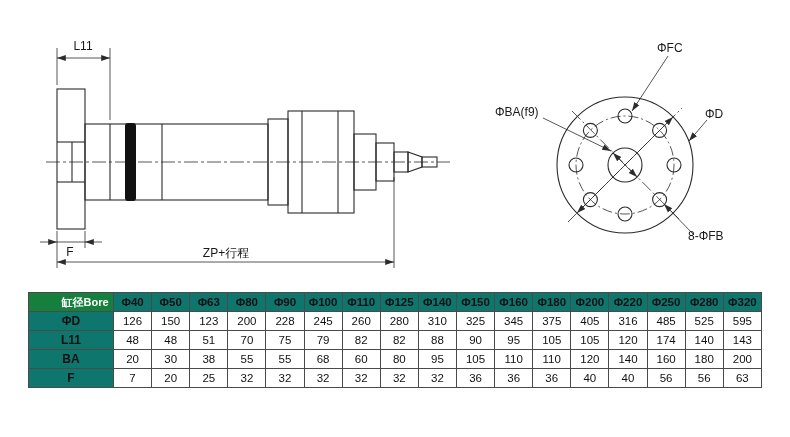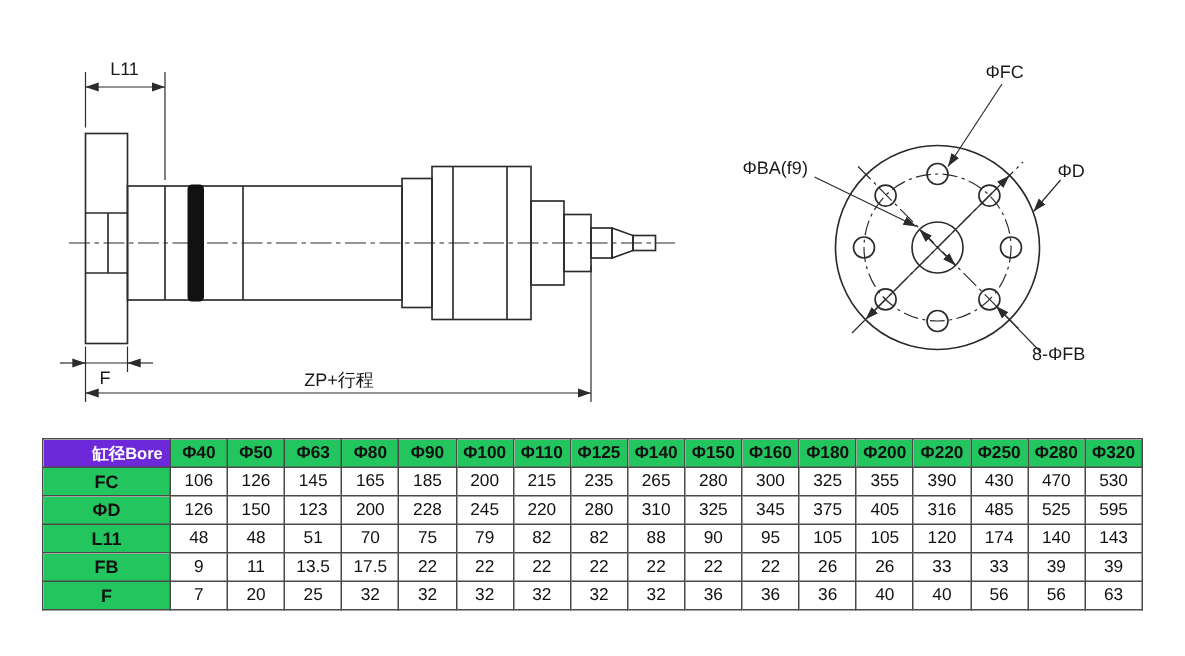--- a/index.html
+++ b/index.html
@@ -4,21 +4,21 @@
 <style>
   html,body{margin:0;padding:0;background:#ffffff;}
   #page{position:relative;width:788px;height:437px;background:#ffffff;overflow:hidden;
         font-family:"Liberation Sans",sans-serif;color:#1a1a1a;margin-top:32px;}
   #drawing{position:absolute;left:0;top:0;}
   svg text{font-family:"Liberation Sans",sans-serif;font-size:12px;fill:#1a1a1a;}
   #spec-table{position:absolute;left:28px;top:260px;width:734px;border-collapse:collapse;
               table-layout:fixed;font-size:11.5px;}
   #spec-table th,#spec-table td{border:1px solid #4a4a4a;text-align:center;vertical-align:middle;
               height:18px;padding:0 1px;overflow:hidden;white-space:nowrap;}
-  #spec-table th{font-weight:bold;font-size:11.5px;background:#22c55e;color:#111;}
+  #spec-table th{font-weight:bold;font-size:11.5px;background:#0f766e;color:#111;}
   #spec-table th.bore{width:54px;font-size:11px;}
   #spec-table th.rowlabel{font-size:12px;}
   #spec-table td{font-weight:normal;color:#111;}
 </style>
 </head>
 <body>
 
 <div id="page">
 
   <svg id="drawing" width="790" height="256" viewBox="0 0 790 256">
@@ -114,21 +114,21 @@
     </g>
     <text x="657" y="20" text-anchor="start">ΦFC</text>
     <text x="495" y="84" text-anchor="start">ΦBA(f9)</text>
     <text x="705" y="86" text-anchor="start">ΦD</text>
     <text x="688" y="208" text-anchor="start">8-ΦFB</text>
   </svg>
 
   <table id="spec-table">
     <thead>
       <tr id="head-row">
-          <th class="bore" style="background: #6d28d9; color: rgb(255, 255, 255); padding-left: 29px;">缸径Bore</th>
+          <th class="bore" style="background: #15803d; color: rgb(255, 255, 255); padding-left: 29px;">缸径Bore</th>
           <th>Φ40</th>
           <th>Φ50</th>
           <th>Φ63</th>
           <th>Φ80</th>
           <th>Φ90</th>
           <th>Φ100</th>
           <th>Φ110</th>
           <th>Φ125</th>
           <th>Φ140</th>
           <th>Φ150</th>
@@ -136,48 +136,28 @@
           <th>Φ180</th>
           <th>Φ200</th>
           <th>Φ220</th>
           <th>Φ250</th>
           <th>Φ280</th>
           <th>Φ320</th>
         </tr>
     </thead>
     <tbody id="table-body">
         <tr>
-          <th class="rowlabel">FC</th>
-          <td>106</td>
-          <td>126</td>
-          <td>145</td>
-          <td>165</td>
-          <td>185</td>
-          <td>200</td>
-          <td>215</td>
-          <td>235</td>
-          <td>265</td>
-          <td>280</td>
-          <td>300</td>
-          <td>325</td>
-          <td>355</td>
-          <td>390</td>
-          <td>430</td>
-          <td>470</td>
-          <td>530</td>
-        </tr>
-        <tr>
           <th class="rowlabel">ΦD</th>
           <td>126</td>
           <td>150</td>
           <td>123</td>
           <td>200</td>
           <td>228</td>
           <td>245</td>
-          <td>220</td>
+          <td>260</td>
           <td>280</td>
           <td>310</td>
           <td>325</td>
           <td>345</td>
           <td>375</td>
           <td>405</td>
           <td>316</td>
           <td>485</td>
           <td>525</td>
           <td>595</td>
@@ -196,38 +176,38 @@
           <td>90</td>
           <td>95</td>
           <td>105</td>
           <td>105</td>
           <td>120</td>
           <td>174</td>
           <td>140</td>
           <td>143</td>
         </tr>
         <tr>
-          <th class="rowlabel">FB</th>
-          <td>9</td>
-          <td>11</td>
-          <td>13.5</td>
-          <td>17.5</td>
-          <td>22</td>
-          <td>22</td>
-          <td>22</td>
-          <td>22</td>
-          <td>22</td>
-          <td>22</td>
-          <td>22</td>
-          <td>26</td>
-          <td>26</td>
-          <td>33</td>
-          <td>33</td>
-          <td>39</td>
-          <td>39</td>
+          <th class="rowlabel">BA</th>
+          <td>20</td>
+          <td>30</td>
+          <td>38</td>
+          <td>55</td>
+          <td>55</td>
+          <td>68</td>
+          <td>60</td>
+          <td>80</td>
+          <td>95</td>
+          <td>105</td>
+          <td>110</td>
+          <td>110</td>
+          <td>120</td>
+          <td>140</td>
+          <td>160</td>
+          <td>180</td>
+          <td>200</td>
         </tr>
         <tr>
           <th class="rowlabel">F</th>
           <td>7</td>
           <td>20</td>
           <td>25</td>
           <td>32</td>
           <td>32</td>
           <td>32</td>
           <td>32</td>

